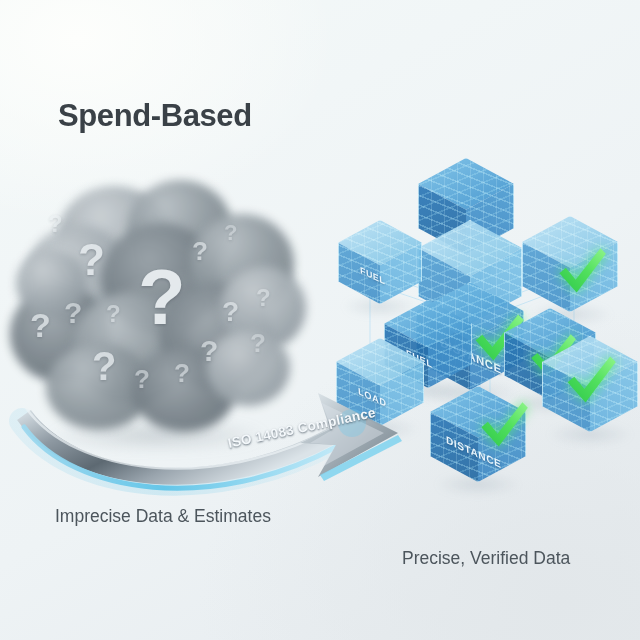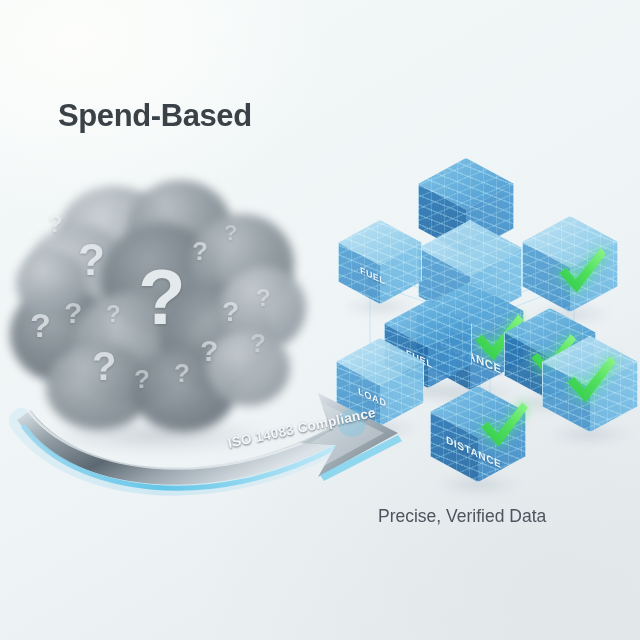--- a/index.html
+++ b/index.html
@@ -23,21 +23,21 @@
     color:#3a4147;white-space:nowrap;
   }
   #title-left{left:58px;}
   #title-right{left:367px;}
 
   .caption{
     position:absolute;top:506px;
     font-size:17.5px;color:#4c555c;white-space:nowrap;
   }
   #cap-left{left:55px;}
-  #cap-right{left:378px;}
+  #cap-right{left:402px;margin-top:42px;}
 
   
   #cloud-wrap{position:absolute;left:10px;top:180px;width:300px;height:285px;}
   .puff{
     position:absolute;border-radius:50%;
     background:radial-gradient(circle at 35% 28%, #b6bec3 0%, #8e989e 45%, #6f7a81 100%);
     filter:blur(5px);opacity:.93;
   }
   .puff.lt{background:radial-gradient(circle at 38% 30%, #c8ced2 0%, #a3acb2 50%, #828c93 100%);}
   .puff.dk{background:radial-gradient(circle at 40% 32%, #9ba4aa 0%, #79838a 48%, #5f6a72 100%);}
@@ -354,15 +354,16 @@
 
     <g>
       <path d="M318 8 L398 48 L318 92 L336 60 L300 58 L330 44 Z" fill="url(#head)" opacity=".96"></path>
       <path d="M322 18 L384 48 L322 82 L336 60 L310 58 L332 45 Z" fill="#dde5ea" opacity=".45"></path>
       <path d="M320 90 L398 50 L402 56 L324 96 Z" fill="#7fd2ee" opacity=".85"></path>
       <circle cx="352" cy="38" r="14" fill="#74c9ea" opacity=".35"></circle>
     </g>
   </svg>
   <div id="arrow-label">ISO 14083 Compliance</div>
 
+  <div class="caption" id="cap-left">Imprecise Data &amp; Estimates</div>
   <div class="caption" id="cap-right">Precise, Verified Data</div>
 
 </div>
 
 </body></html>

